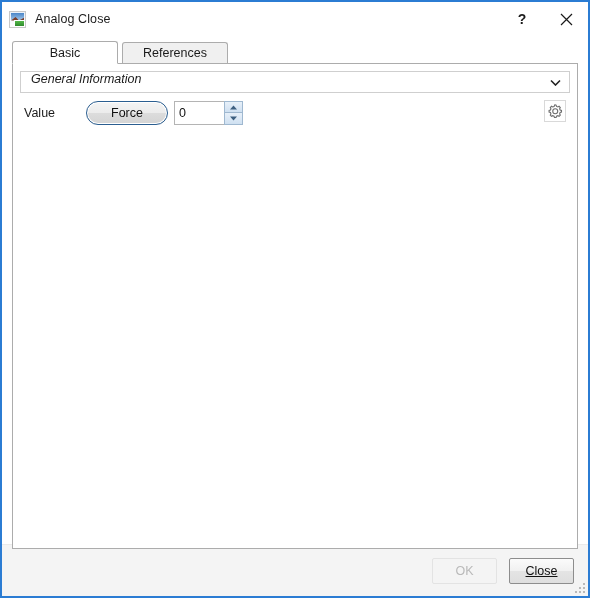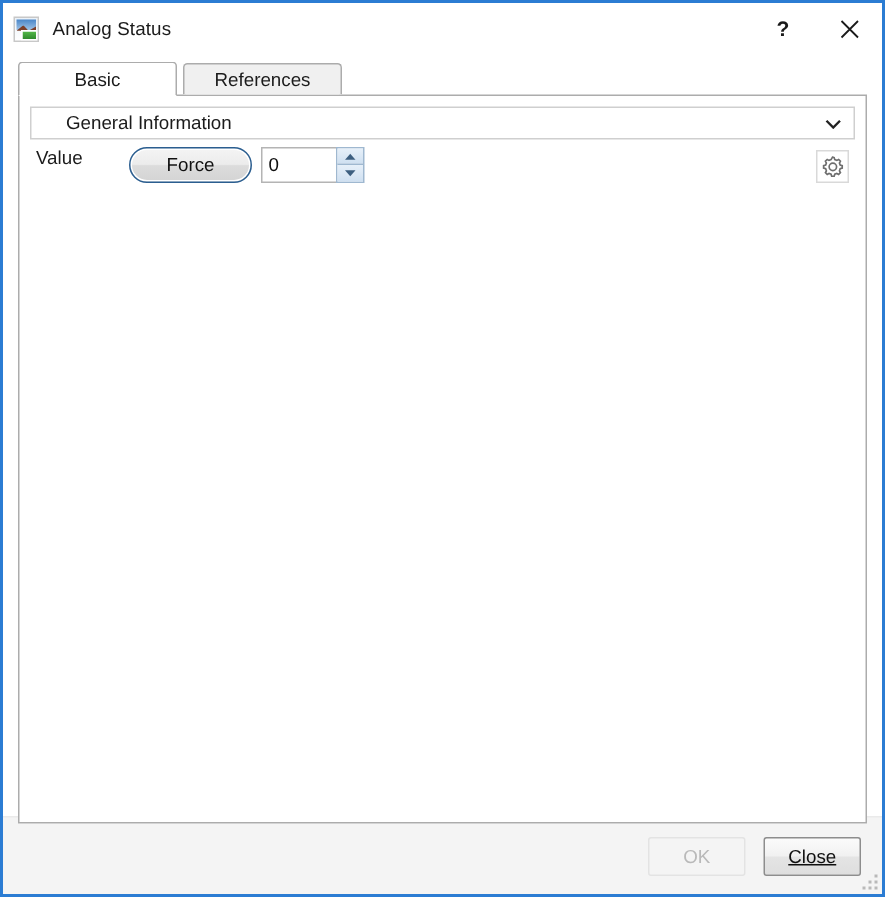--- a/index.html
+++ b/index.html
@@ -147,46 +147,46 @@
     z-index: 1;
   }
 
   .section-header {
     position: relative;
     height: 22px;
     box-sizing: border-box;
     border: 1px solid #cfcfcf;
     background: #ffffff;
     display: flex;
-    align-items: center;
-    padding-left: 23px;
+    padding-left: 10px;
     font-size: 12.5px;
     color: #1b1b1b;
     cursor: default;
     user-select: none;
+    font-style: italic;
   }
   .section-header + .section-header { border-top: none; }
   .chev {
     position: absolute;
     right: 8px;
     top: 0;
     bottom: 0;
     display: flex;
     align-items: center;
     color: #222222;
     font-size: 10px;
     line-height: 1;
   }
   .chev svg { display: block; }
 
   
   .value-row {
     position: relative;
     display: flex;
-    align-items: flex-start;
+    align-items: center;
     height: 30px;
     margin-top: 5px;
     padding-left: 4px;
   }
   .value-label {
     font-size: 12.5px;
     color: #1b1b1b;
     width: 62px;
     user-select: none;
   }
@@ -317,21 +317,21 @@
 <body>
 
 <div class="window">
 
   <div class="titlebar">
     <div class="app-icon">
       <div class="sky"></div>
       <div class="hill"></div>
       <div class="leaf"></div>
     </div>
-    <div class="title-text">Analog Status</div>
+    <div class="title-text">Analog Close</div>
 
     <div class="titlebar-controls">
       <button class="tb-btn help">?</button>
       <button class="tb-btn close">
         <svg width="13" height="13" viewBox="0 0 13 13">
           <path d="M1 1 L12 12 M12 1 L1 12" stroke="#1a1a1a" stroke-width="1.2" fill="none"></path>
         </svg>
       </button>
     </div>
   </div>

